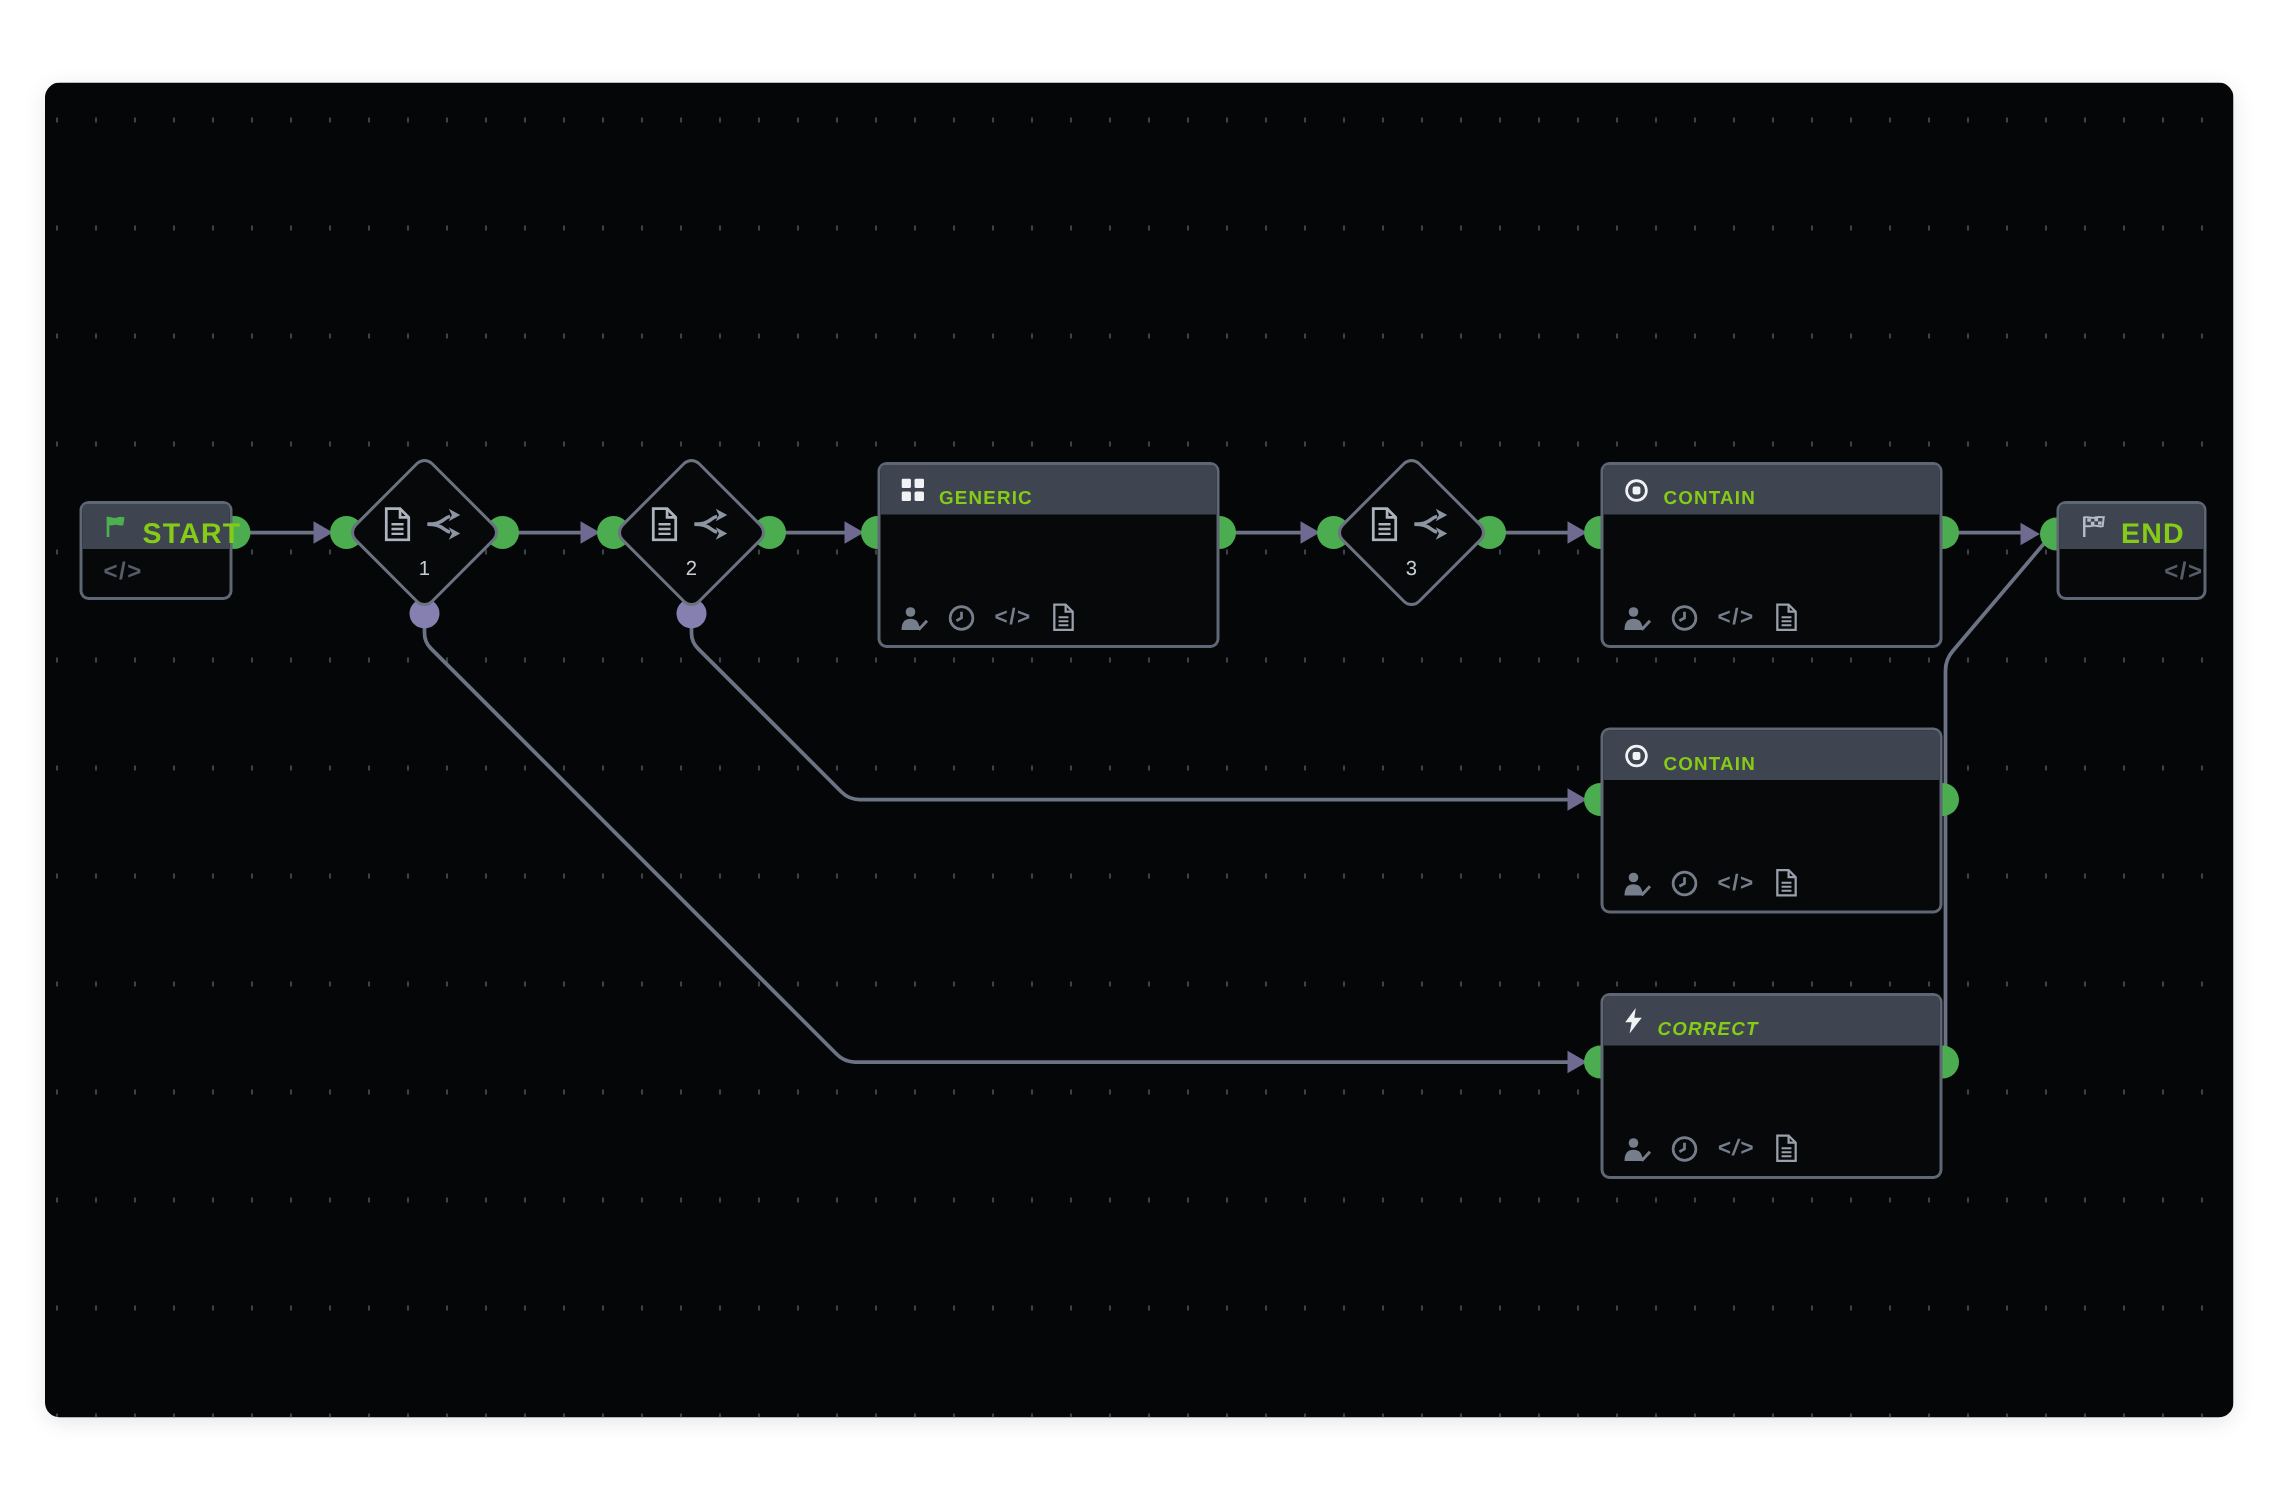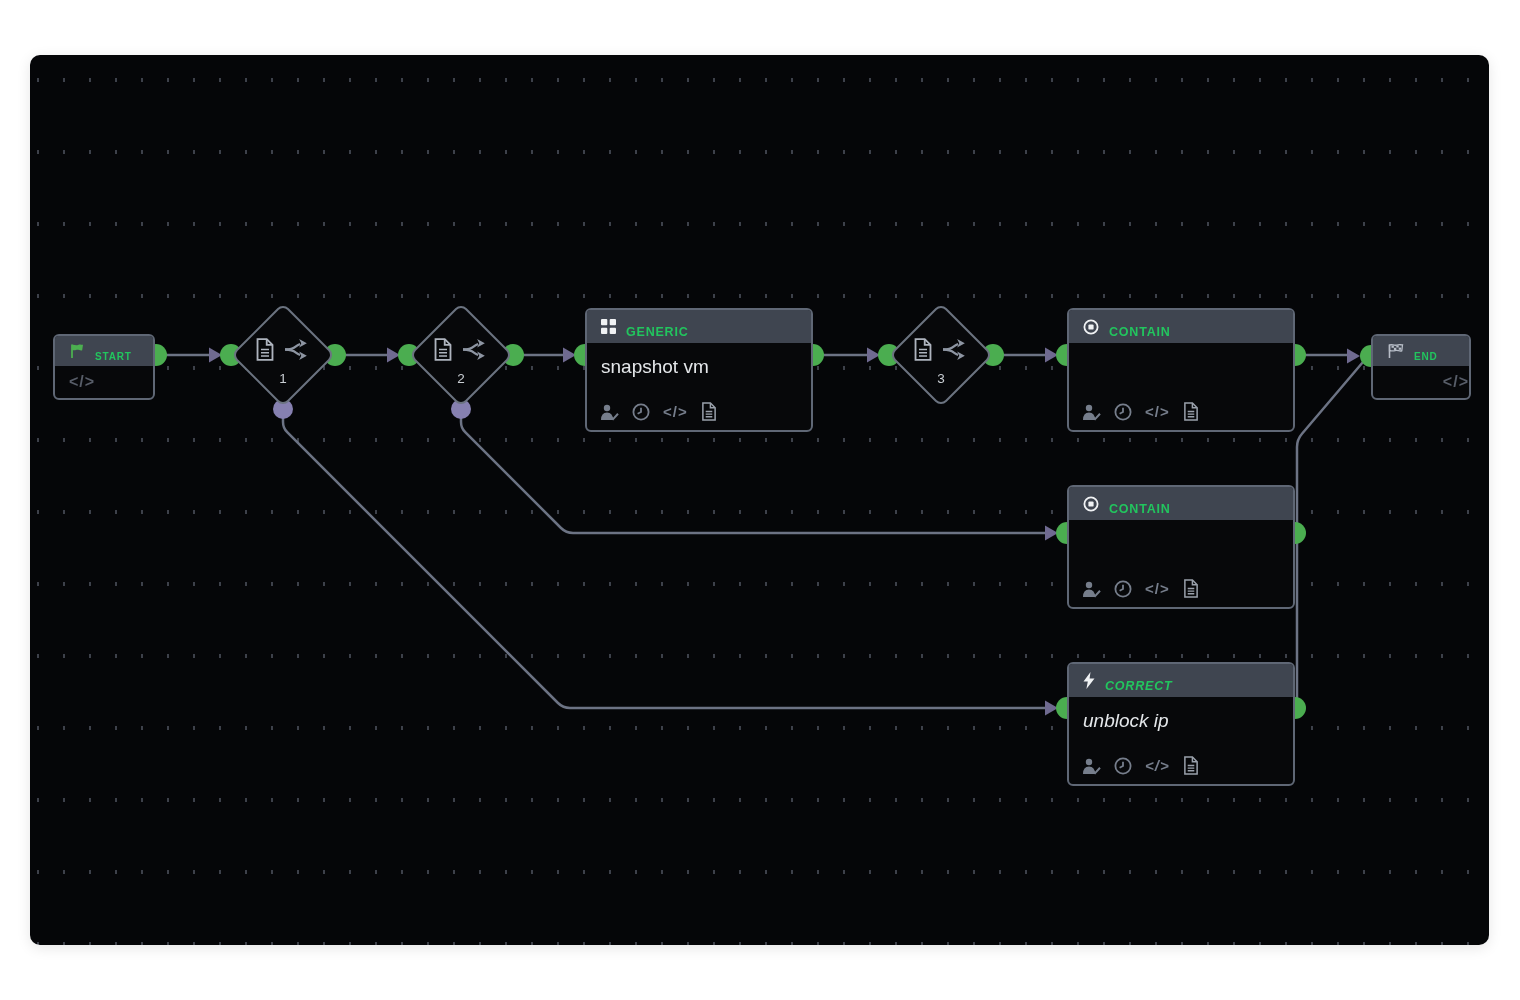--- a/index.html
+++ b/index.html
@@ -13,24 +13,24 @@
     background-size:26px 72px; background-position:6px 22px;
   }
   #edges { position:absolute; left:0; top:0; z-index:1; }
   .port { position:absolute; border-radius:50%; z-index:2; }
   .port.green { width:22px; height:22px; background:#4bad50; }
   .port.purple { width:20px; height:20px; background:#8680b0; }
   .node { position:absolute; z-index:3; background:#07080a;
     border:2px solid #5f6775; border-radius:6px; }
   .node .hdr { display:flex; align-items:center; gap:10px;
     background:#3f4550; border-radius:3px 3px 0 0; padding:0 14px; }
-  .hdr-label { color:#22c55e; font-weight:bold; letter-spacing:.8px;margin-top:11px; }
+  .hdr-label { color:#84cc16; font-weight:bold; letter-spacing:.8px;margin-top:11px; }
   .terminal { width:102px; height:66px; }
   .terminal .hdr { height:30px; }
-  .terminal .hdr-label { font-size:10px; }
+  .terminal .hdr-label { font-size:19px; }
   .terminal .code-glyph { color:#575d68; font-size:16px; font-weight:bold;
     padding:7px 0 0 14px; letter-spacing:1px; }
   .action { width:228px; height:124px; }
   .action .hdr { height:33px; }
   .action .hdr-label { font-size:12.5px; }
   .action .title { color:#e4e7ea; font-size:19px; padding:13px 0 0 14px; }
   .action .ftr { position:absolute; left:13px; bottom:9px; display:flex;
     align-items:center; gap:13px; }
   .ftr .code-txt { color:#767e8c; font-size:15px; font-weight:bold; letter-spacing:1px; }
   .diamond { position:absolute; width:104px; height:104px; z-index:3; }
@@ -153,21 +153,20 @@
       <span class="icon">
         <svg width="15" height="15" viewBox="0 0 15 15">
           <rect x="0" y="0" width="6.3" height="6.3" rx="1" fill="#f0f2f4"></rect>
           <rect x="8.7" y="0" width="6.3" height="6.3" rx="1" fill="#f0f2f4"></rect>
           <rect x="0" y="8.7" width="6.3" height="6.3" rx="1" fill="#f0f2f4"></rect>
           <rect x="8.7" y="8.7" width="6.3" height="6.3" rx="1" fill="#f0f2f4"></rect>
         </svg>
       </span>
       <span class="hdr-label">GENERIC</span>
     </div>
-    <div class="title">snapshot vm</div>
     <div class="ftr">
       <span class="icon">
         <svg width="19" height="18" viewBox="0 0 19 18">
           <circle cx="7" cy="5" r="3.2" fill="#767e8c"></circle>
           <path d="M1 17 Q1 9.5 7 9.5 Q13 9.5 13 17 Z" fill="#767e8c"></path>
           <path d="M10.5 13.5 l2.6 2.6 L18 10.8" stroke="#767e8c" stroke-width="2" fill="none"></path>
         </svg>
       </span>
       <span class="icon">
         <svg width="18" height="18" viewBox="0 0 18 18">
@@ -280,21 +279,20 @@
 
   <div class="node action" style="left:1037px;top:607px;font-style:italic;">
     <div class="hdr">
       <span class="icon">
         <svg width="12" height="17" viewBox="0 0 12 17">
           <polygon points="7.5,0 0.5,9.5 4.8,9.5 3.4,17 11.5,6.5 6.6,6.5" fill="#f0f2f4"></polygon>
         </svg>
       </span>
       <span class="hdr-label">CORRECT</span>
     </div>
-    <div class="title">unblock ip</div>
     <div class="ftr">
       <span class="icon">
         <svg width="19" height="18" viewBox="0 0 19 18">
           <circle cx="7" cy="5" r="3.2" fill="#767e8c"></circle>
           <path d="M1 17 Q1 9.5 7 9.5 Q13 9.5 13 17 Z" fill="#767e8c"></path>
           <path d="M10.5 13.5 l2.6 2.6 L18 10.8" stroke="#767e8c" stroke-width="2" fill="none"></path>
         </svg>
       </span>
       <span class="icon">
         <svg width="18" height="18" viewBox="0 0 18 18">

